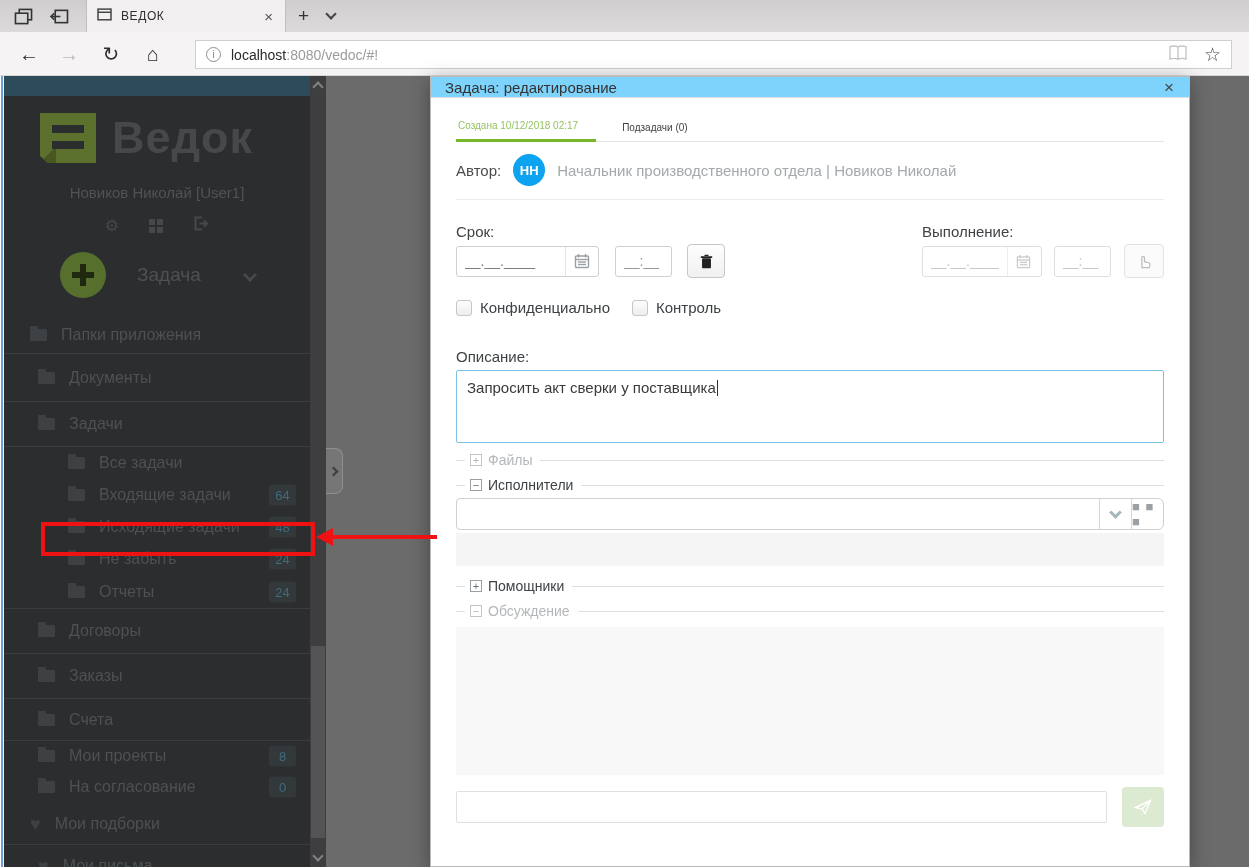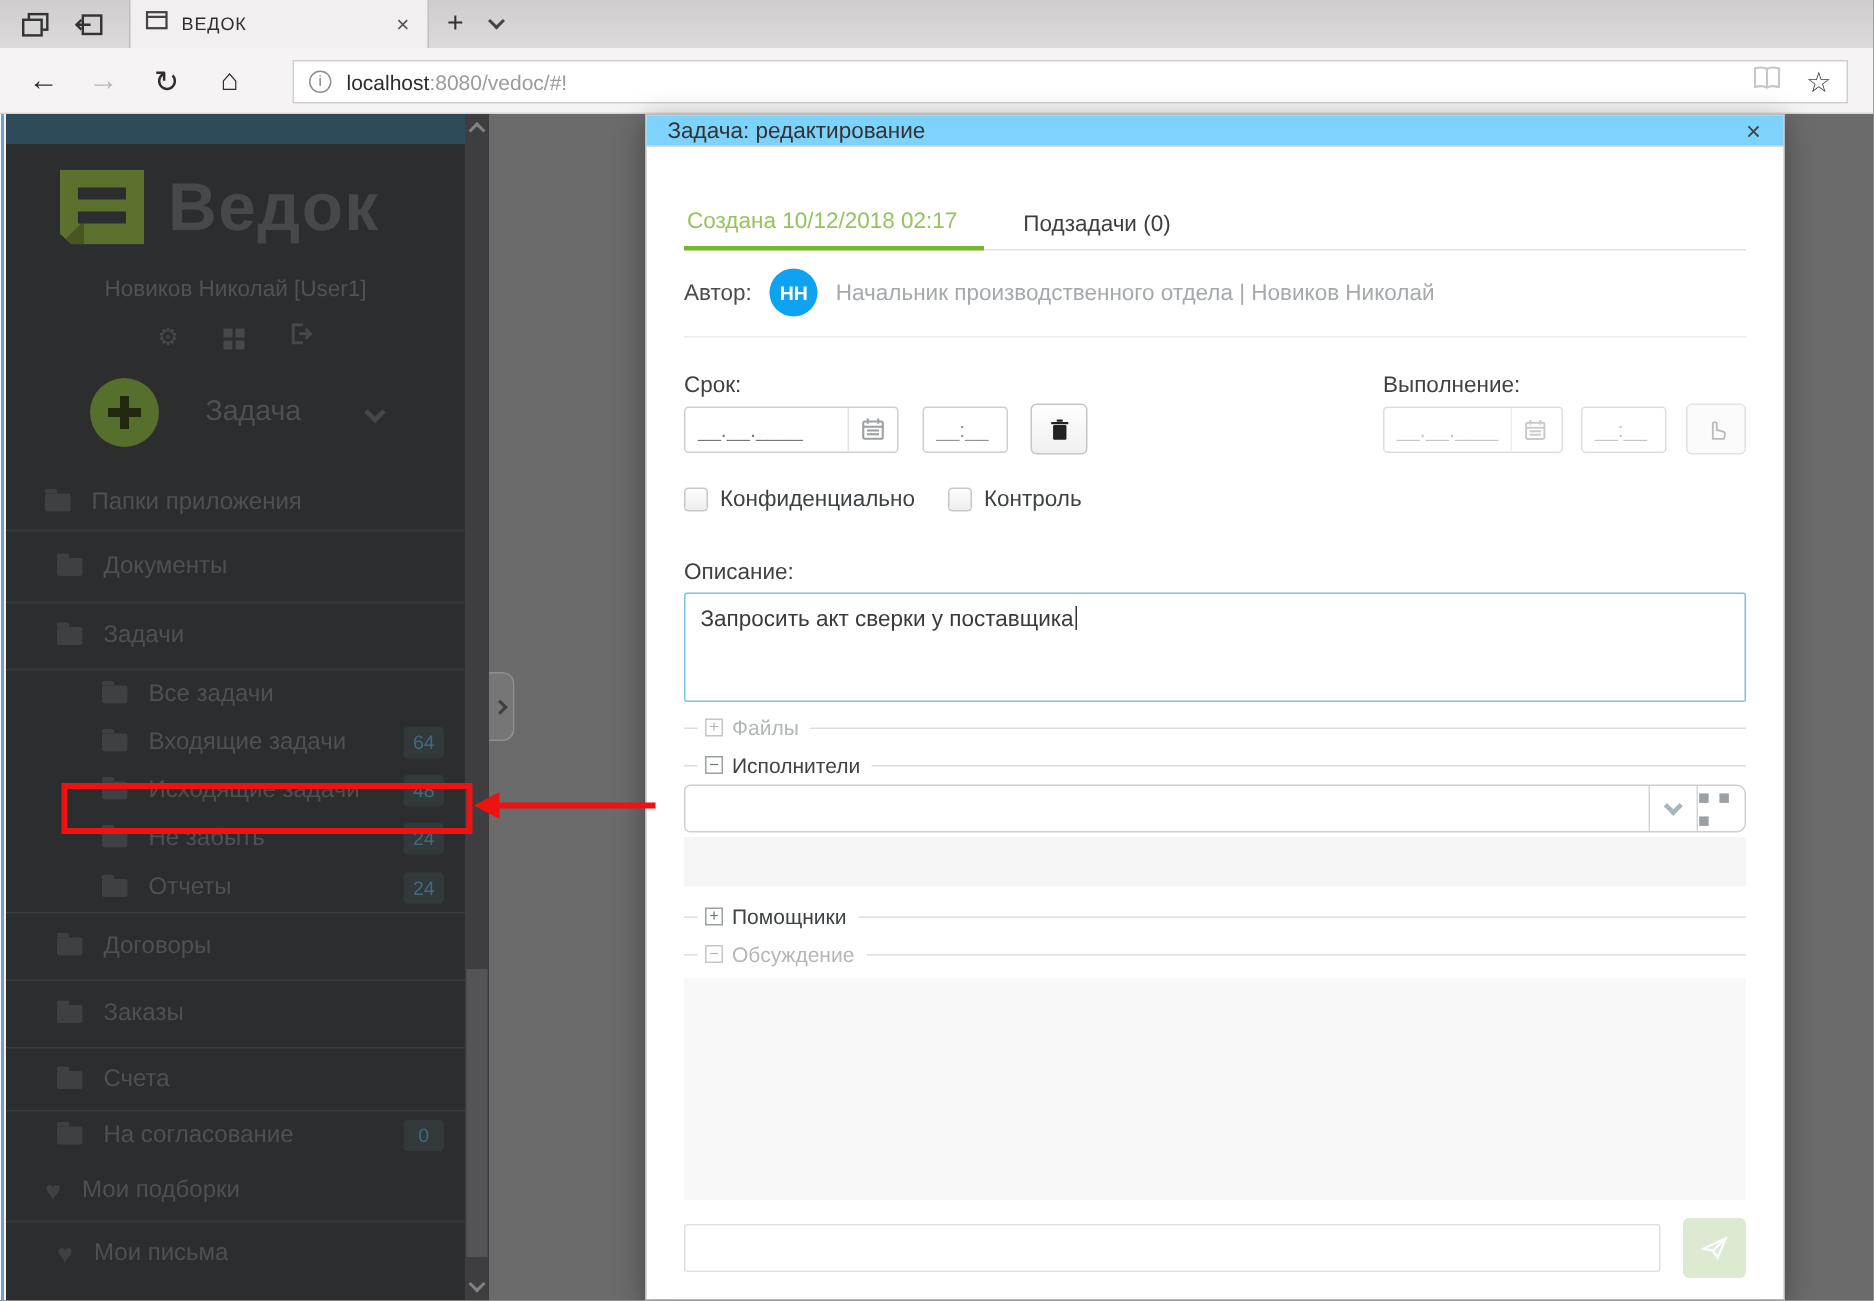--- a/index.html
+++ b/index.html
@@ -88,21 +88,21 @@
 
   
   .modal { position:absolute; left:430px; top:0; width:760px; height:791px; background:#fff;
            border:1px solid #b9b9b9; box-shadow:0 4px 18px rgba(0,0,0,.35); }
   .mtitle { height:21px; background:#7dd3fc; border-bottom:1px solid #dedede; display:flex; align-items:center; padding:0 12px 0 14px; }
   .mtitle-text { font-size:15px; color:#333; flex:1; }
   .mclose { color:#444; font-size:17px; line-height:1; padding:0 3px; }
   .mbody { padding:0 25px; }
 
   .tabsrow { display:flex; align-items:flex-end; margin-top:16px; border-bottom:1px solid #e3e3e3; }
-  .mtab { font-size:15px; padding:6px 2px 8px;margin-top:19px; }
+  .mtab { font-size:10px; padding:6px 2px 8px; }
   .mtab.active { color:#96c35f; border-bottom:3px solid #76b82a; margin-bottom:-1px; padding-right:18px; }
   .mtab.idle { color:#3f3f3f; margin-left:24px; }
 
   .author { display:flex; align-items:center; margin-top:12px; }
   .author-label { font-size:15px; color:#4b4b4b; }
   .avatar { width:32px; height:32px; border-radius:50%; background:#0ea3f0; color:#fff; font-size:13px; font-weight:bold;
             display:flex; align-items:center; justify-content:center; margin-left:12px; flex:none; }
   .author-val { font-size:15px; color:#a5a9ac; margin-left:12px; white-space:nowrap; }
   .hr { border-bottom:1px solid #ececec; margin-top:13px; }
 
@@ -286,20 +286,25 @@
             <span class="folder"></span>
             <span class="mlabel">Договоры</span>
           </div>
         <div class="mrow l1 divb" style="height:45px;">
             <span class="folder"></span>
             <span class="mlabel">Заказы</span>
           </div>
         <div class="mrow l1 divb" style="height:42px;">
             <span class="folder"></span>
             <span class="mlabel">Счета</span>
+          </div>
+        <div class="mrow l1" style="height:30px;">
+            <span class="folder"></span>
+            <span class="mlabel">Мои проекты</span>
+            <span class="badge">8</span>
           </div>
         <div class="mrow l1" style="height:32px;">
             <span class="folder"></span>
             <span class="mlabel">На согласование</span>
             <span class="badge">0</span>
           </div>
         <div class="mrow l0 divb" style="height:42px;">
             <span class="heart">♥</span>
             <span class="mlabel">Мои подборки</span>
           </div>

